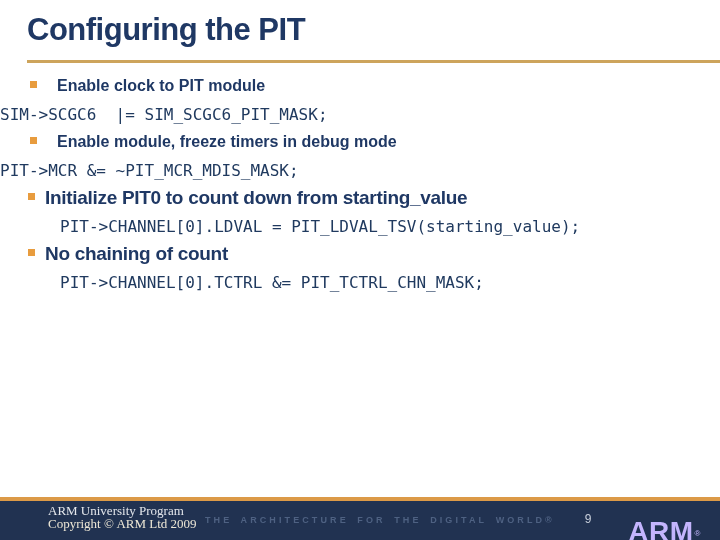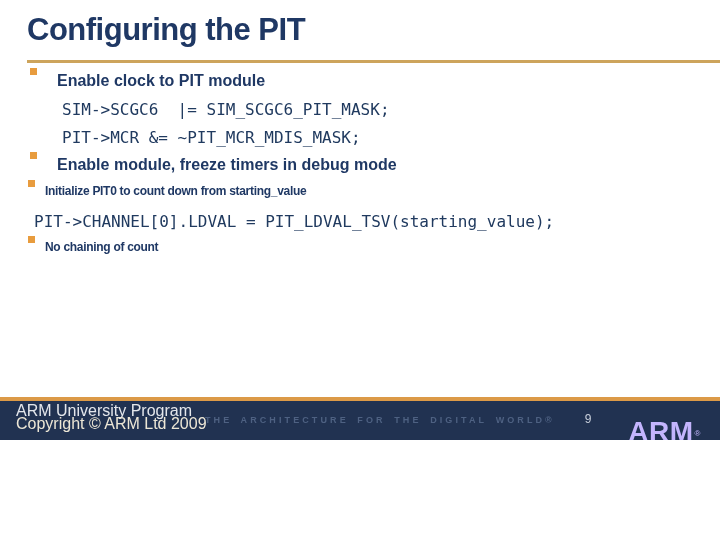--- a/index.html
+++ b/index.html
@@ -4,21 +4,21 @@
 <style>
   html, body {
     margin: 0;
     padding: 0;
     background: #ffffff;
     font-family: "Liberation Sans", sans-serif;
   }
   .slide {
     position: relative;
     width: 720px;
-    height: 440px;
+    height: 540px;
     background: #ffffff;
     overflow: hidden;
   }
 
   
   .slide-title {
     position: absolute;
     left: 27px;
     top: 12px;
     font-size: 31px;
@@ -39,62 +39,63 @@
   
   .content {
     position: absolute;
     left: 0;
     top: 72px;
     right: 0;
   }
   .row {
     height: 28px;
     display: flex;
-    align-items: flex-start;
+    align-items: center;
     white-space: pre;
   }
   .heading-row .bullet {
     width: 7px;
     height: 7px;
     background: #E89C3E;
     flex: 0 0 auto;
     margin-top: -4px;
   }
   .lvl1 .bullet { margin-left: 30px; margin-right: 20px; }
   .lvl2 .bullet { margin-left: 28px; margin-right: 10px; }
   .heading-text {
     font-weight: bold;
     color: #1F3864;
     font-size: 16px;
   }
-  .lvl2 .heading-text { font-size: 12px; letter-spacing: -0.3px; }
+  .lvl2 .heading-text { font-size: 19px; letter-spacing: -0.3px; }
   .code-row {
     font-family: "DejaVu Sans Mono", "Liberation Mono", monospace;
     font-size: 16px;
     color: #203A5F;
   }
-  .code-indent-a { padding-left: 62px; }
-  .code-indent-b { padding-left: 34px; }
+  .code-indent-a { }
+  .code-indent-b { padding-left: 60px; }
 
   
   .footer {
     position: absolute;
     left: 0;
     right: 0;
     bottom: 0;
     height: 39px;
     background: #213251;
     border-top: 4px solid #DC9A47;
   }
   .footer-left {
     position: absolute;
-    left: 16px;
+    left: 48px;
     top: 3px;
     line-height: 13px;
-    font-size: 16px;
+    font-size: 13px;
+    font-family: Liberation Serif, serif;
   }
   .footer-program  { color: #E4E7EC; }
   .footer-copyright{ color: #EDE7D6; }
   .footer-tagline {
     position: absolute;
     left: 205px;
     top: 14px;
     font-size: 9px;
     font-weight: bold;
     letter-spacing: 3.1px;
@@ -139,36 +140,37 @@
   <div class="title-rule"></div>
 
   <div class="content">
 
     <div class="row heading-row lvl1">
       <span class="bullet"></span>
       <span class="heading-text">Enable clock to PIT module</span>
     </div>
     <div class="row code-row code-indent-a">SIM-&gt;SCGC6  |= SIM_SCGC6_PIT_MASK;</div>
 
-    <div class="row code-row code-indent-a">PIT-&gt;MCR &amp;= ~PIT_MCR_MDIS_MASK;</div>
     <div class="row heading-row lvl1">
       <span class="bullet"></span>
       <span class="heading-text">Enable module, freeze timers in debug mode</span>
     </div>
+    <div class="row code-row code-indent-a">PIT-&gt;MCR &amp;= ~PIT_MCR_MDIS_MASK;</div>
 
     <div class="row heading-row lvl2">
       <span class="bullet"></span>
       <span class="heading-text">Initialize PIT0 to count down from starting_value</span>
     </div>
     <div class="row code-row code-indent-b">PIT-&gt;CHANNEL[0].LDVAL = PIT_LDVAL_TSV(starting_value);</div>
 
     <div class="row heading-row lvl2">
       <span class="bullet"></span>
       <span class="heading-text">No chaining of count</span>
     </div>
+    <div class="row code-row code-indent-b">PIT-&gt;CHANNEL[0].TCTRL &amp;= PIT_TCTRL_CHN_MASK;</div>
 
   </div>
 
   <div class="footer">
     <div class="footer-left">
       <div class="footer-program">ARM University Program</div>
       <div class="footer-copyright">Copyright © ARM Ltd 2009</div>
     </div>
     <div class="footer-tagline">THE ARCHITECTURE FOR THE DIGITAL WORLD®</div>
     <div class="footer-page">9</div>

